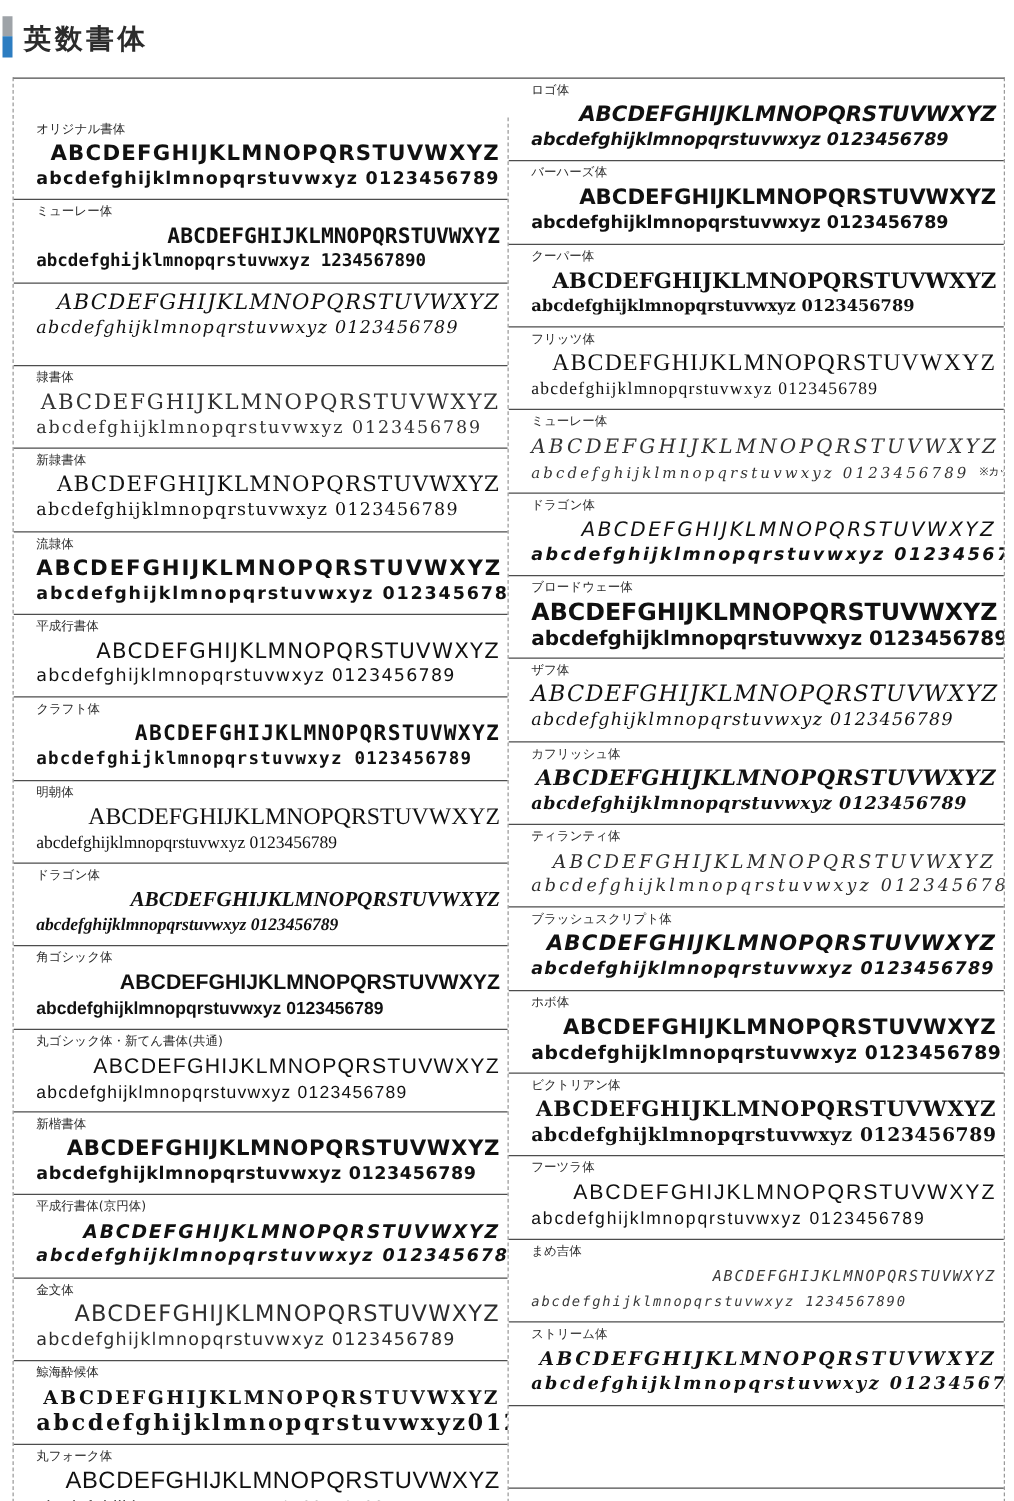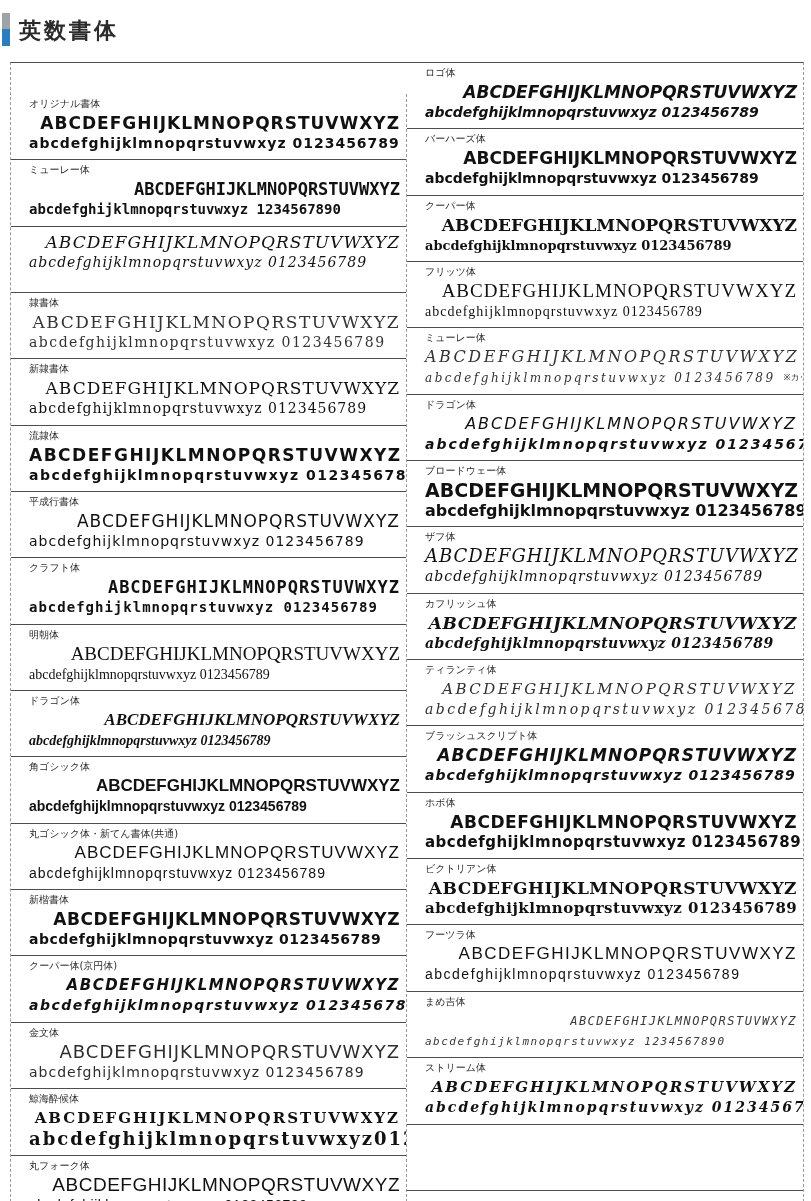--- a/index.html
+++ b/index.html
@@ -159,21 +159,21 @@
         <div class="fname">丸ゴシック体・新てん書体(共通)</div>
         <div class="sample upper">ABCDEFGHIJKLMNOPQRSTUVWXYZ</div>
         <div class="sample lower"><span>abcdefghijklmnopqrstuvwxyz 0123456789</span></div>
       </div>
       <div class="cell s-shinkaisho">
         <div class="fname">新楷書体</div>
         <div class="sample upper">ABCDEFGHIJKLMNOPQRSTUVWXYZ</div>
         <div class="sample lower"><span>abcdefghijklmnopqrstuvwxyz 0123456789</span></div>
       </div>
       <div class="cell s-nagomi">
-        <div class="fname">クーパー体(京円体)</div>
+        <div class="fname">平成行書体(京円体)</div>
         <div class="sample upper">ABCDEFGHIJKLMNOPQRSTUVWXYZ</div>
         <div class="sample lower"><span>abcdefghijklmnopqrstuvwxyz 0123456789</span></div>
       </div>
       <div class="cell s-kinbun">
         <div class="fname">金文体</div>
         <div class="sample upper">ABCDEFGHIJKLMNOPQRSTUVWXYZ</div>
         <div class="sample lower"><span>abcdefghijklmnopqrstuvwxyz 0123456789</span></div>
       </div>
       <div class="cell s-geikai">
         <div class="fname">鯨海酔候体</div>

